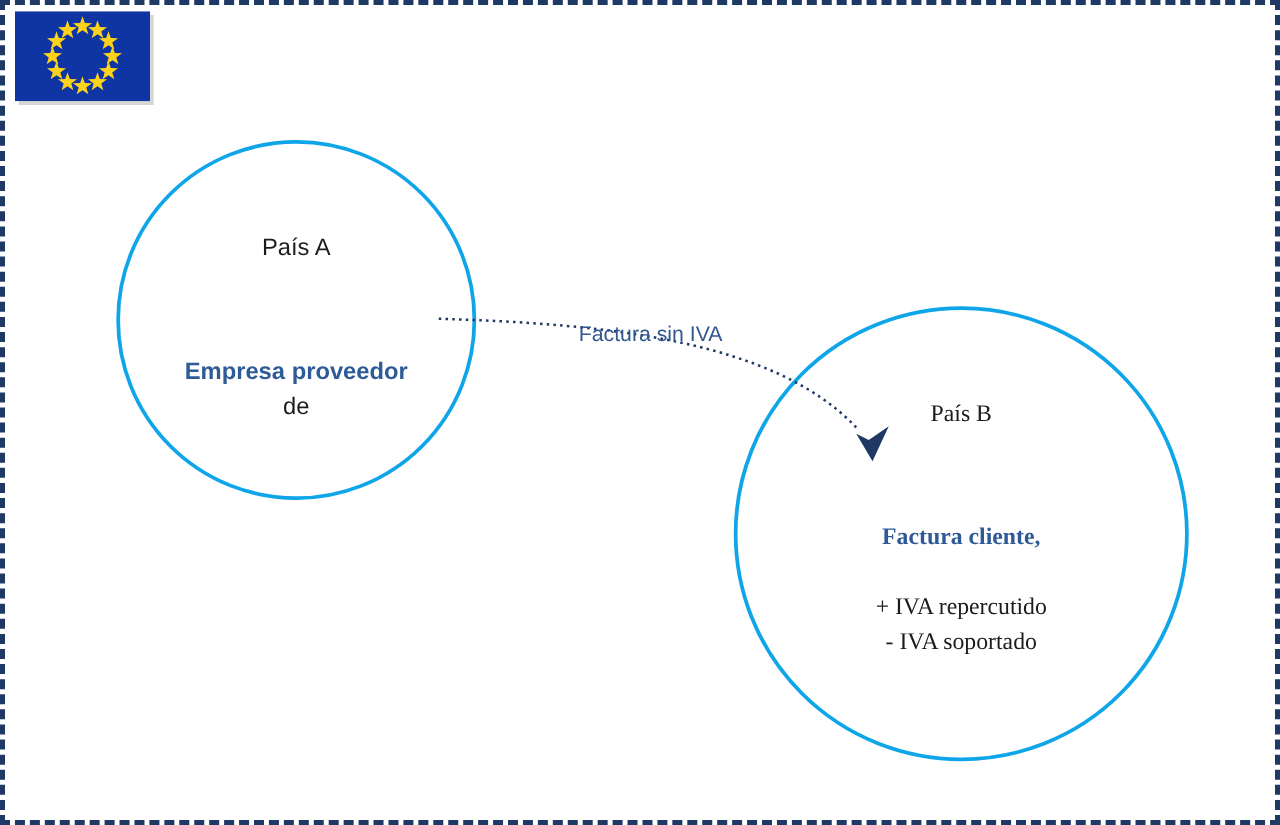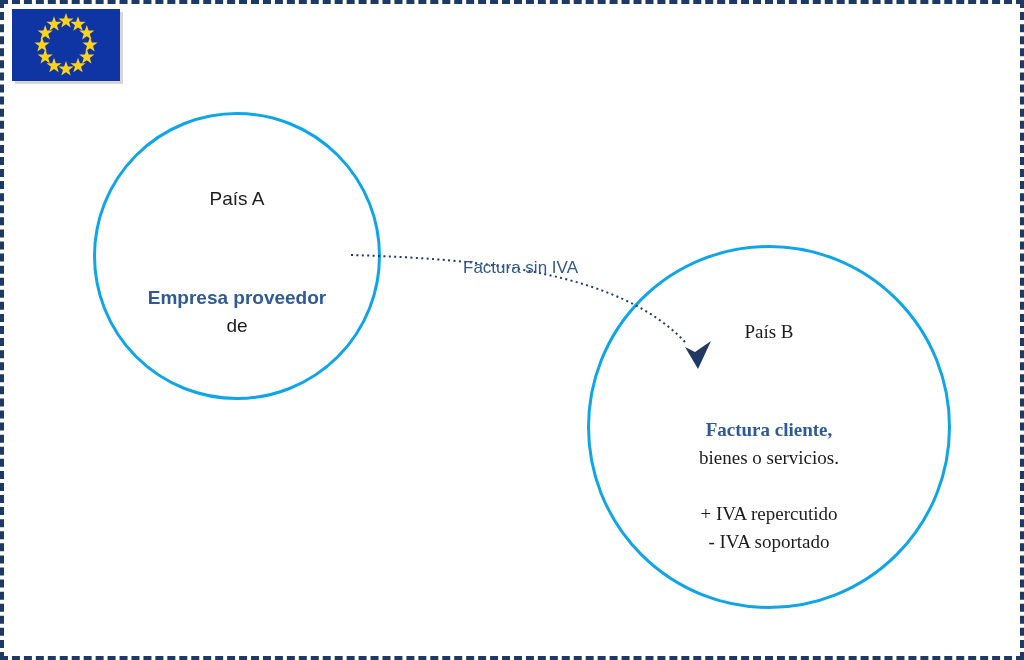--- a/index.html
+++ b/index.html
@@ -103,21 +103,20 @@
       <div class="bold-blue">Empresa proveedor</div>
       <div>de</div>
     </div>
   </div>
 
   <div class="circle circle-b">
     <div class="circle-text">
       <div>País B</div>
       <div class="gap-b"></div>
       <div class="bold-blue">Factura cliente,</div>
-      <div>bienes o servicios.</div>
       <div class="blank-line"></div>
       <div>+ IVA repercutido</div>
       <div>- IVA soportado</div>
     </div>
   </div>
 
   <svg class="flow-overlay" viewBox="0 0 1024 660" aria-hidden="true">
     <path d="M347 251 C480 255 615 268 681 338" fill="none" stroke="#1f3864" stroke-width="2" stroke-dasharray="2 3.4"></path>
     <path d="M681 343 L694 365 L707 337 L691 348 Z" fill="#1f3864"></path>
   </svg>

